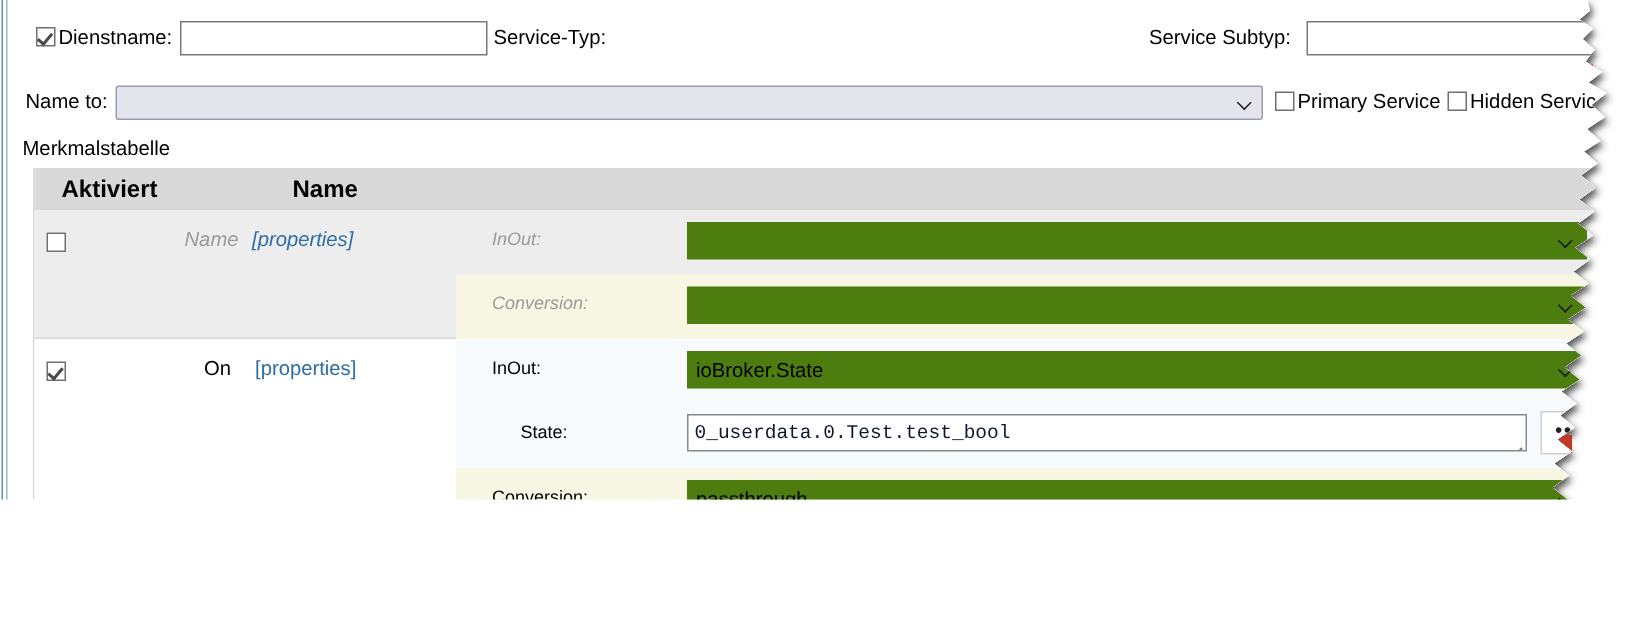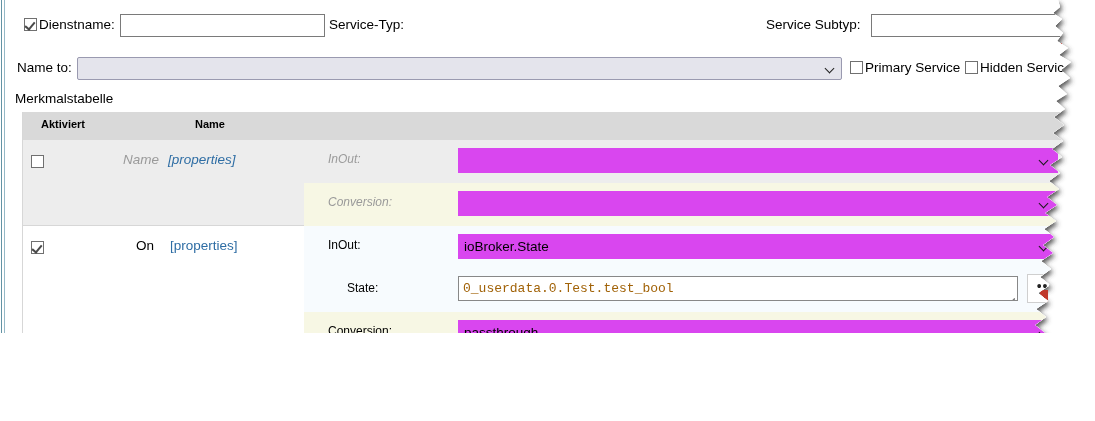--- a/index.html
+++ b/index.html
@@ -164,21 +164,21 @@
 
   .thead {
     height: 28px;
     background: #d9d9d9;
     position: relative;
   }
   .thead .th {
     position: absolute;
     top: 6px;
     font-weight: bold;
-    font-size: 11px;
+    font-size: 16px;
     color: #000;
   }
   .th-aktiviert { left: 18px; }
   .th-name { left: 172px; }
 
   .trow {
     position: relative;
     box-sizing: border-box;
   }
   .trow.r1 { height: 86px; background: #ededed; border-bottom: 1px solid #d7d7d7; }
@@ -237,21 +237,21 @@
   .bg-yellow { background: #f7f7e4; }
   .bg-blue   { background: #f7fbfe; }
 
   .fcombo {
     position: absolute;
     left: 154px;
     top: 8px;
     width: 600px;
     box-sizing: border-box;
     height: 25px;
-    background: #d946ef;
+    background: #4d7c0f;
     border: none;
     font-size: 13.5px;
     line-height: 25px;
     padding: 0 22px 0 6px;
     white-space: nowrap;
     overflow: hidden;
   }
   .fcombo .chev {
     position: absolute;
     right: 10px;
@@ -277,21 +277,21 @@
     top: 7px;
     width: 560px;
     height: 25px;
     box-sizing: border-box;
     border: 1px solid #888;
     background: #ffffff;
     font-family: "Liberation Mono", monospace;
     font-size: 13px;
     line-height: 23px;
     padding: 0 4px;
-    color: #a16207;
+    color: #0f172a;
     white-space: nowrap;
     overflow: hidden;
   }
   .resize-grip {
     position: absolute;
     right: 2px;
     bottom: 1px;
     width: 13px;
     height: 13px;
     pointer-events: none;

